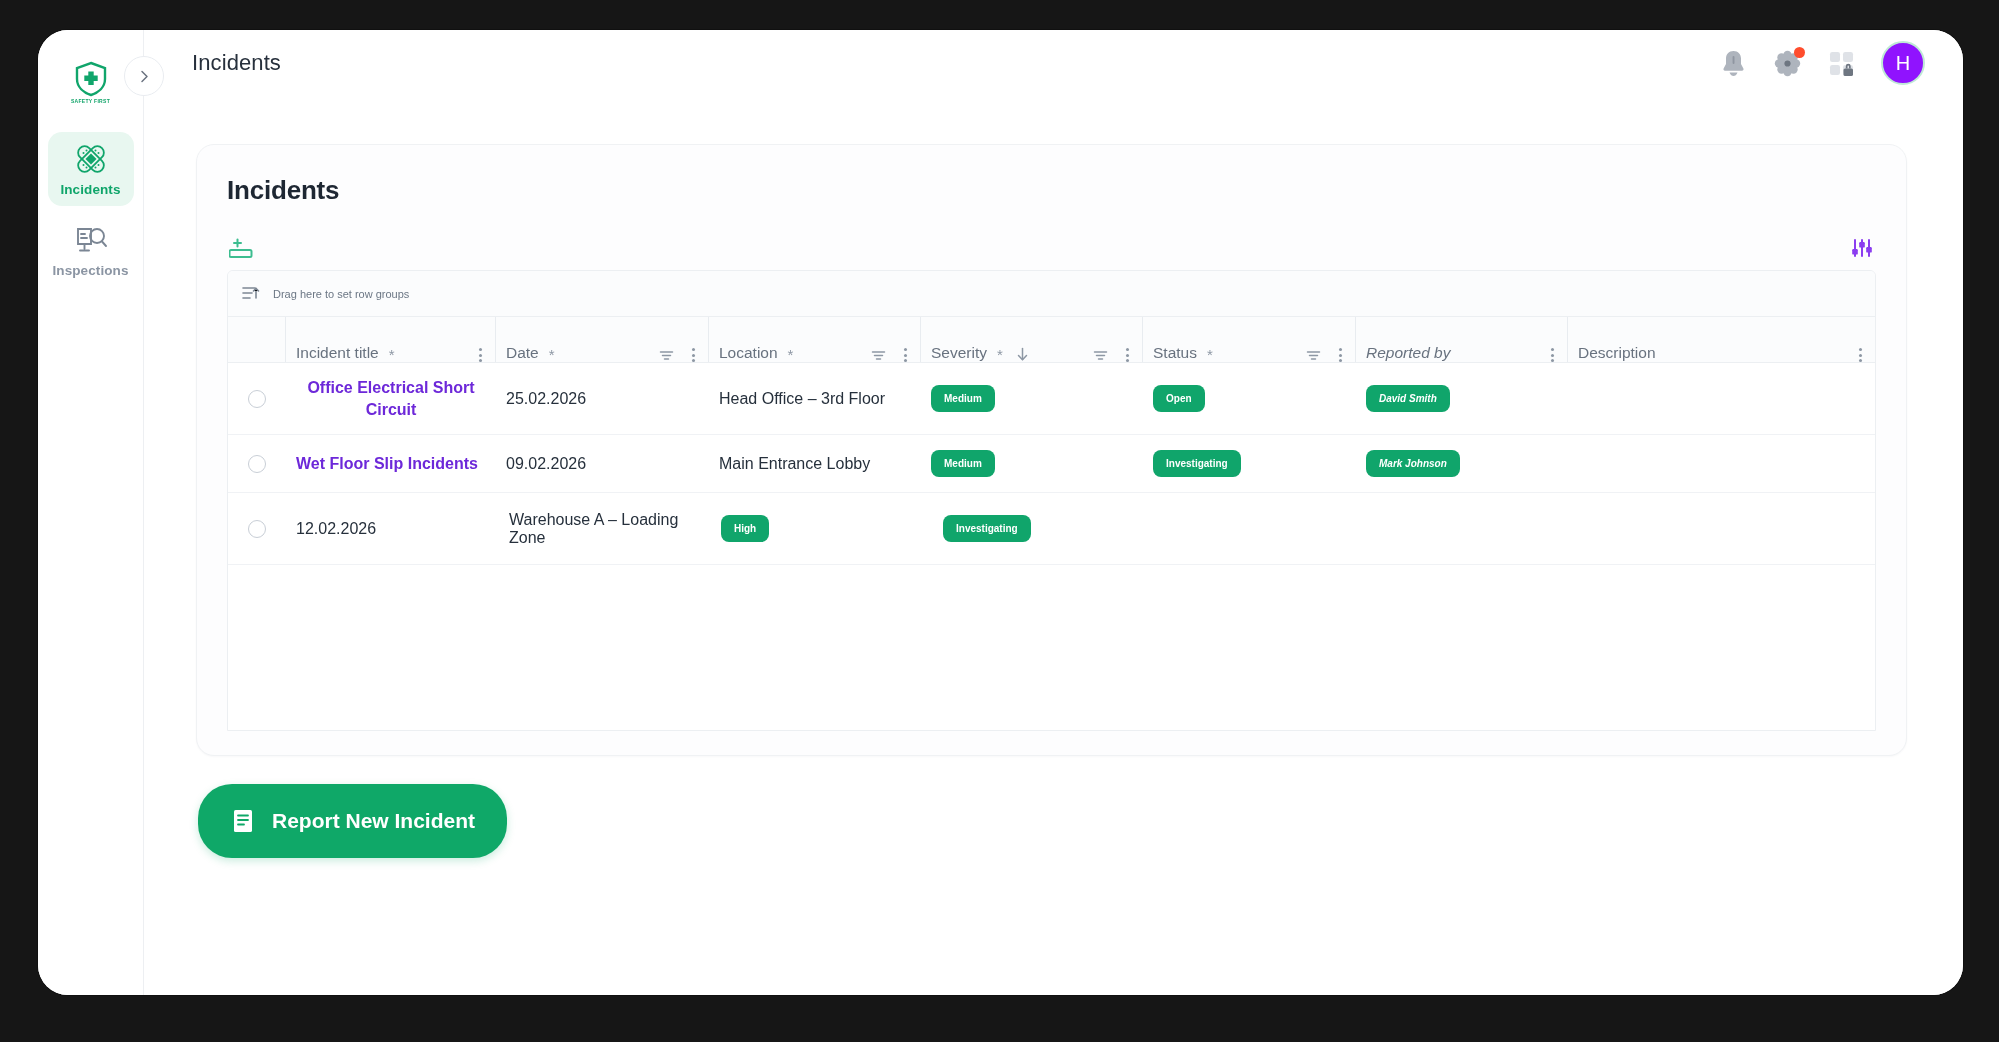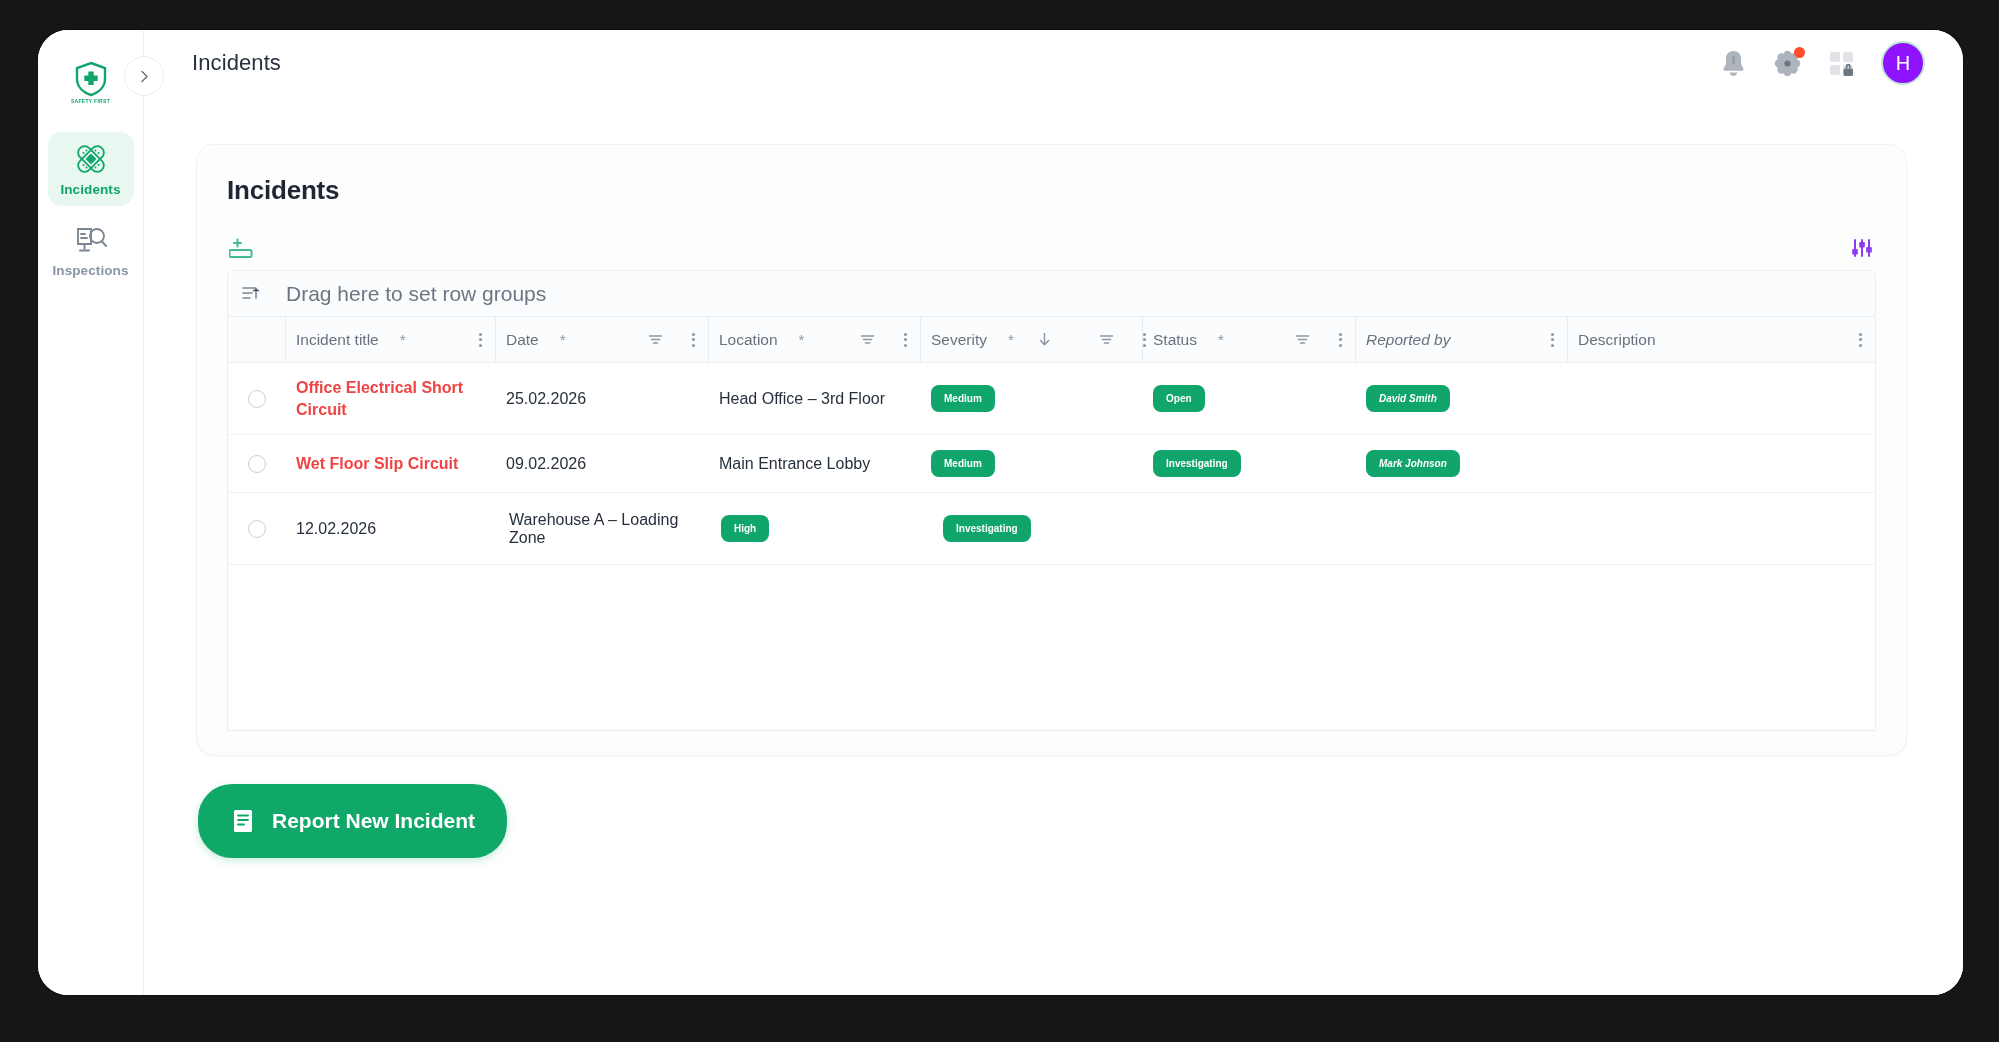--- a/index.html
+++ b/index.html
@@ -153,38 +153,38 @@
     flex: 1 1 auto;
     display: flex; flex-direction: column;
     overflow: hidden;
   }
   .rowgroup-bar {
     height: 46px;
     background: #fbfcfd;
     border-bottom: 1px solid #eceff2;
     display: flex; align-items: center;
     padding-left: 14px;
-    gap: 25px;
+    gap: 12px;
     color: #6b7684;
-    font-size: 21px;
+    font-size: 11px;
   }
   .hdr {
     height: 46px;
     background: #fbfcfd;
     border-bottom: 1px solid #eceff2;
     display: flex; align-items: stretch;
   }
   .hcell {
-    display: flex; align-items: center;
+    display: flex; align-items: flex-end;
     border-right: 1px solid #e8ecf0;
     padding: 0 8px 0 10px;
     font-size: 15.5px;
     color: #68727f;
     position: relative;
-    gap: 21px;
+    gap: 10px;
     white-space: nowrap;
     cursor: pointer;
   }
   .hcell:last-child { border-right: none; }
   .hcell .req { color: #8d97a4; font-size: 15px; line-height: 1; }
   .hcell .spacer { flex: 1 1 auto; }
   .kebab {
     display: flex; flex-direction: column; gap: 2.5px;
     padding: 0 5px; cursor: pointer;
   }
@@ -199,22 +199,22 @@
   }
   .row.tall { min-height: 72px; }
   .cell {
     display: flex; align-items: center;
     padding: 10px 10px 10px 10px;
     font-size: 16px;
     color: #26303c;
     overflow: hidden;
   }
   .cell.title a {
-    color: #ef4444; font-weight: 700;
-    text-decoration: none; line-height: 1.32;
+    color: #6d28d9; font-weight: 700;
+    text-decoration: none; line-height: 1.32; text-align: center;
   }
   .radio {
     width: 18px; height: 18px;
     border: 1.6px solid #c8ced6;
     border-radius: 50%;
     cursor: pointer;
   }
   .pill {
     display: inline-flex; align-items: center; justify-content: center;
     background: #10a56b; color: #fff;
@@ -547,21 +547,21 @@
                   <span class="pill">David Smith</span>
                 </div>
                 <div class="cell c-desc"></div>
               </div>
 
               <div class="row">
                 <div class="cell c-sel">
                   <span class="radio"></span>
                 </div>
                 <div class="cell c-title title">
-                  <a href="#">Wet Floor Slip Circuit</a>
+                  <a href="#">Wet Floor Slip Incidents</a>
                 </div>
                 <div class="cell c-date">09.02.2026</div>
                 <div class="cell c-loc">Main Entrance Lobby</div>
                 <div class="cell c-sev">
                   <span class="pill">Medium</span>
                 </div>
                 <div class="cell c-stat">
                   <span class="pill">Investigating</span>
                 </div>
                 <div class="cell c-rep">

